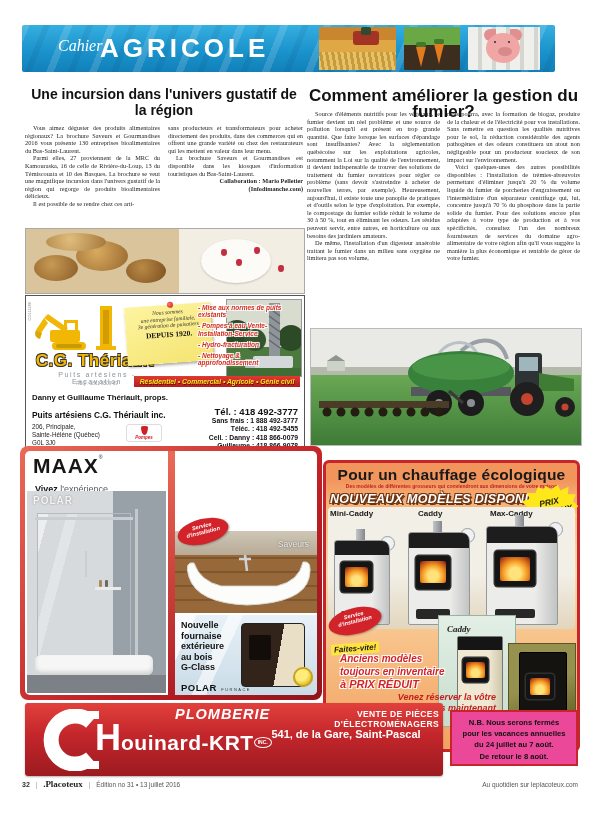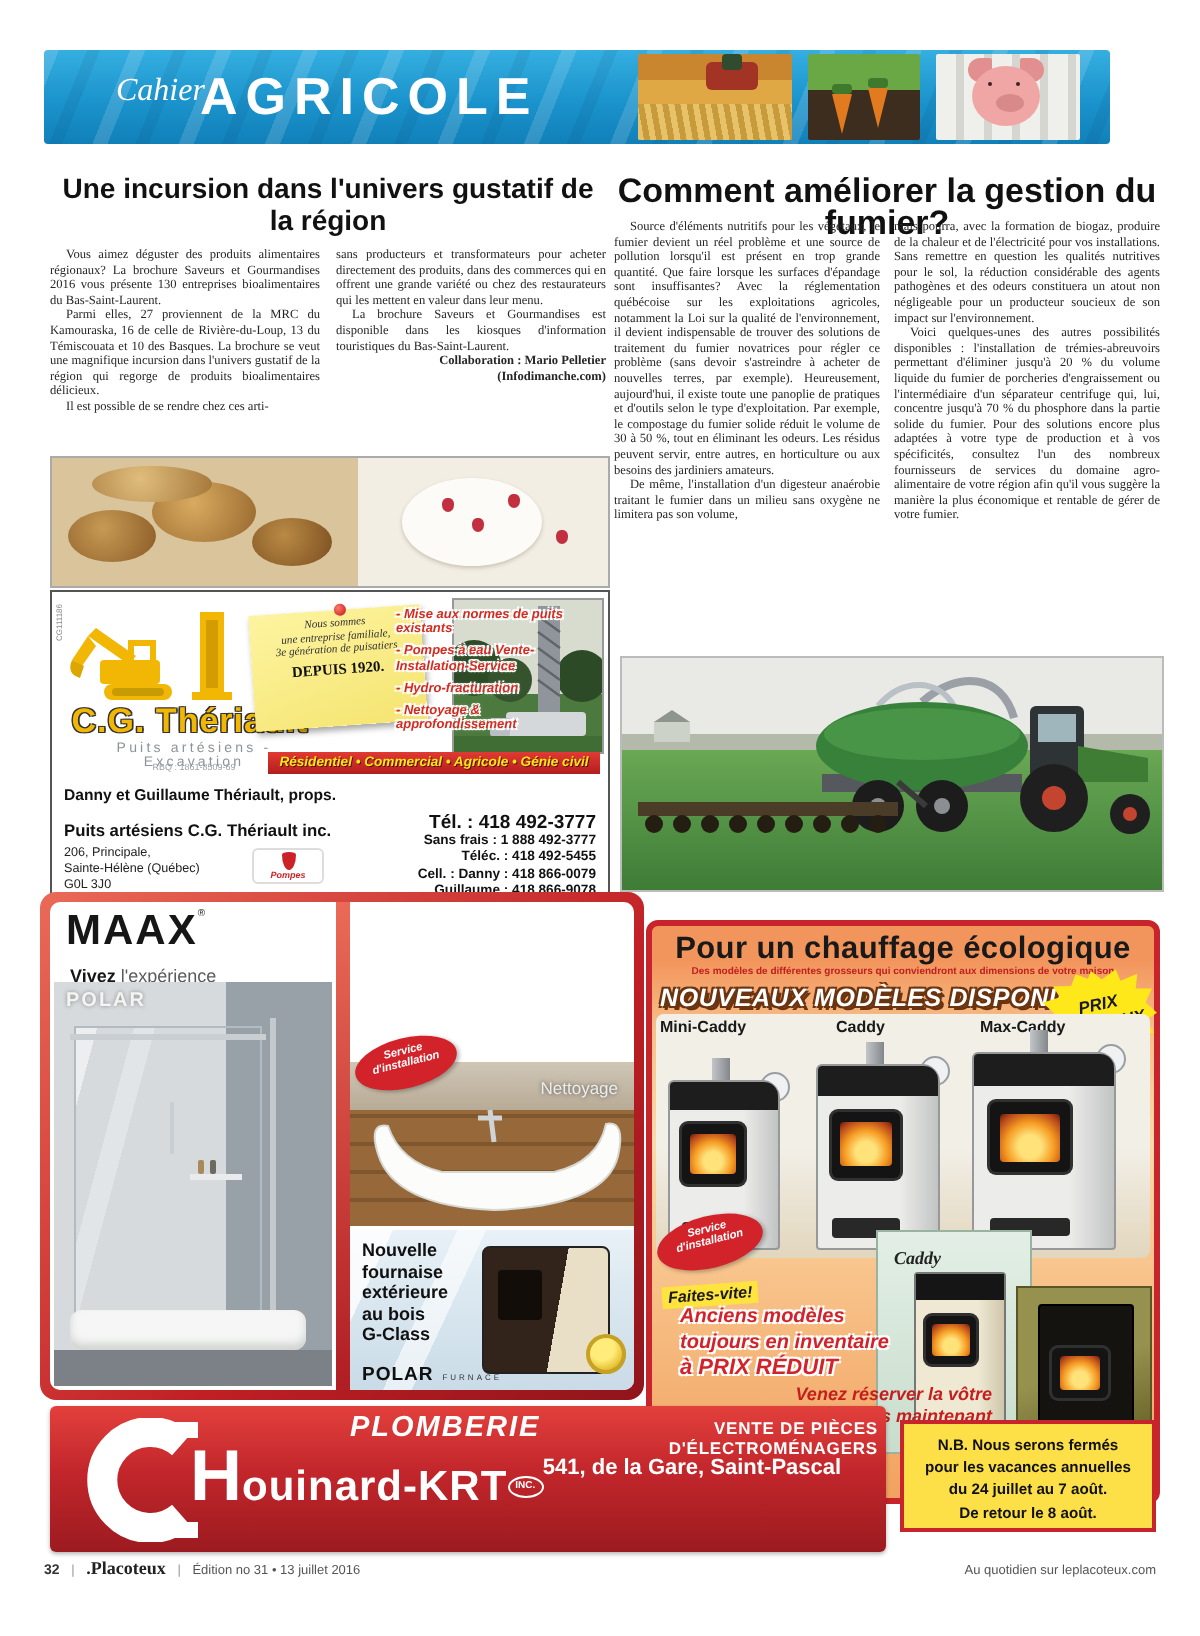--- a/index.html
+++ b/index.html
@@ -165,21 +165,21 @@
   .plomb-h{font-size:36px;line-height:30px;}
   .plomb-rest{font-size:21px;letter-spacing:.5px;}
   .inc-oval{display:inline-block;border:1.5px solid #fff;border-radius:50%;color:#fff;
      font:bold 5px/7px "Liberation Sans",sans-serif;padding:1px 3px;vertical-align:6px;}
   .plomb-sale{color:#fff;font-weight:bold;font-size:8.5px;letter-spacing:.4px;text-align:right;}
   .plomb-addr{color:#fff;font-weight:bold;font-size:11px;text-align:center;}
   .plomb-tel{color:#fff;font-weight:bold;font-size:18px;letter-spacing:1px;text-align:center;}
   .logo-c{stroke:#fff;fill:none;}
 
   
-  .notice{background:#fde047;border:2px solid #c8242c;text-align:center;
+  .notice{background:#ec4899;border:2px solid #c8242c;text-align:center;
      font:bold 7.6px/11.2px "Liberation Sans",sans-serif;color:#111;z-index:9;}
   .footer{display:flex;justify-content:space-between;align-items:baseline;color:#555;font-size:6.5px;}
   .footer .pg{font-weight:bold;color:#333;font-size:7px;}
   .footer .brand{font:bold 9px "Liberation Serif",serif;color:#222;}
   .fsep{color:#999;margin:0 4px;}
 </style>
 </head>
 <body>
 
 <div class="page">
@@ -374,21 +374,21 @@
         <div class="tray" style="left:8px;top:164px;width:118px;height:20px;"></div>
         <div class="abs" style="left:0;top:184px;width:139px;height:18px;background:#7c8187;"></div>
       </div>
       <div class="abs divider-red" style="left:143px;top:0;width:7px;height:244px;"></div>
       <div class="abs svc-oval" style="left:152px;top:68px;width:52px;height:21px;padding-top:4px;">
         <div>Service</div>
         <div>d'installation</div>
       </div>
       <div class="abs florence" style="left:150px;top:80px;width:142px;height:82px;">
         <div class="wall"></div>
-        <div class="abs model-label" style="right:8px;top:8px;">Nettoyage</div>
+        <div class="abs model-label" style="right:8px;top:8px;">Saveurs</div>
         <svg class="abs" style="left:6px;top:22px;" width="132" height="56" viewBox="0 0 132 56">
           <path d="M64 2 l2 16 M58 6 h12" stroke="#cfd3d6" stroke-width="2.5" fill="none"></path>
           <path d="M8 24 Q3 8 13 10 Q19 28 40 33 L96 33 Q118 28 122 9 Q132 7 128 25 Q122 50 66 52 Q16 50 8 24 Z" fill="#fcfcfa" stroke="#d8d8d2" stroke-width="1"></path>
         </svg>
       </div>
       <div class="abs polar-box" style="left:150px;top:164px;width:142px;height:80px;">
         <div class="abs polar-txt" style="left:6px;top:5px;">
           <div>Nouvelle</div>
           <div>fournaise</div>
           <div>extérieure</div>

